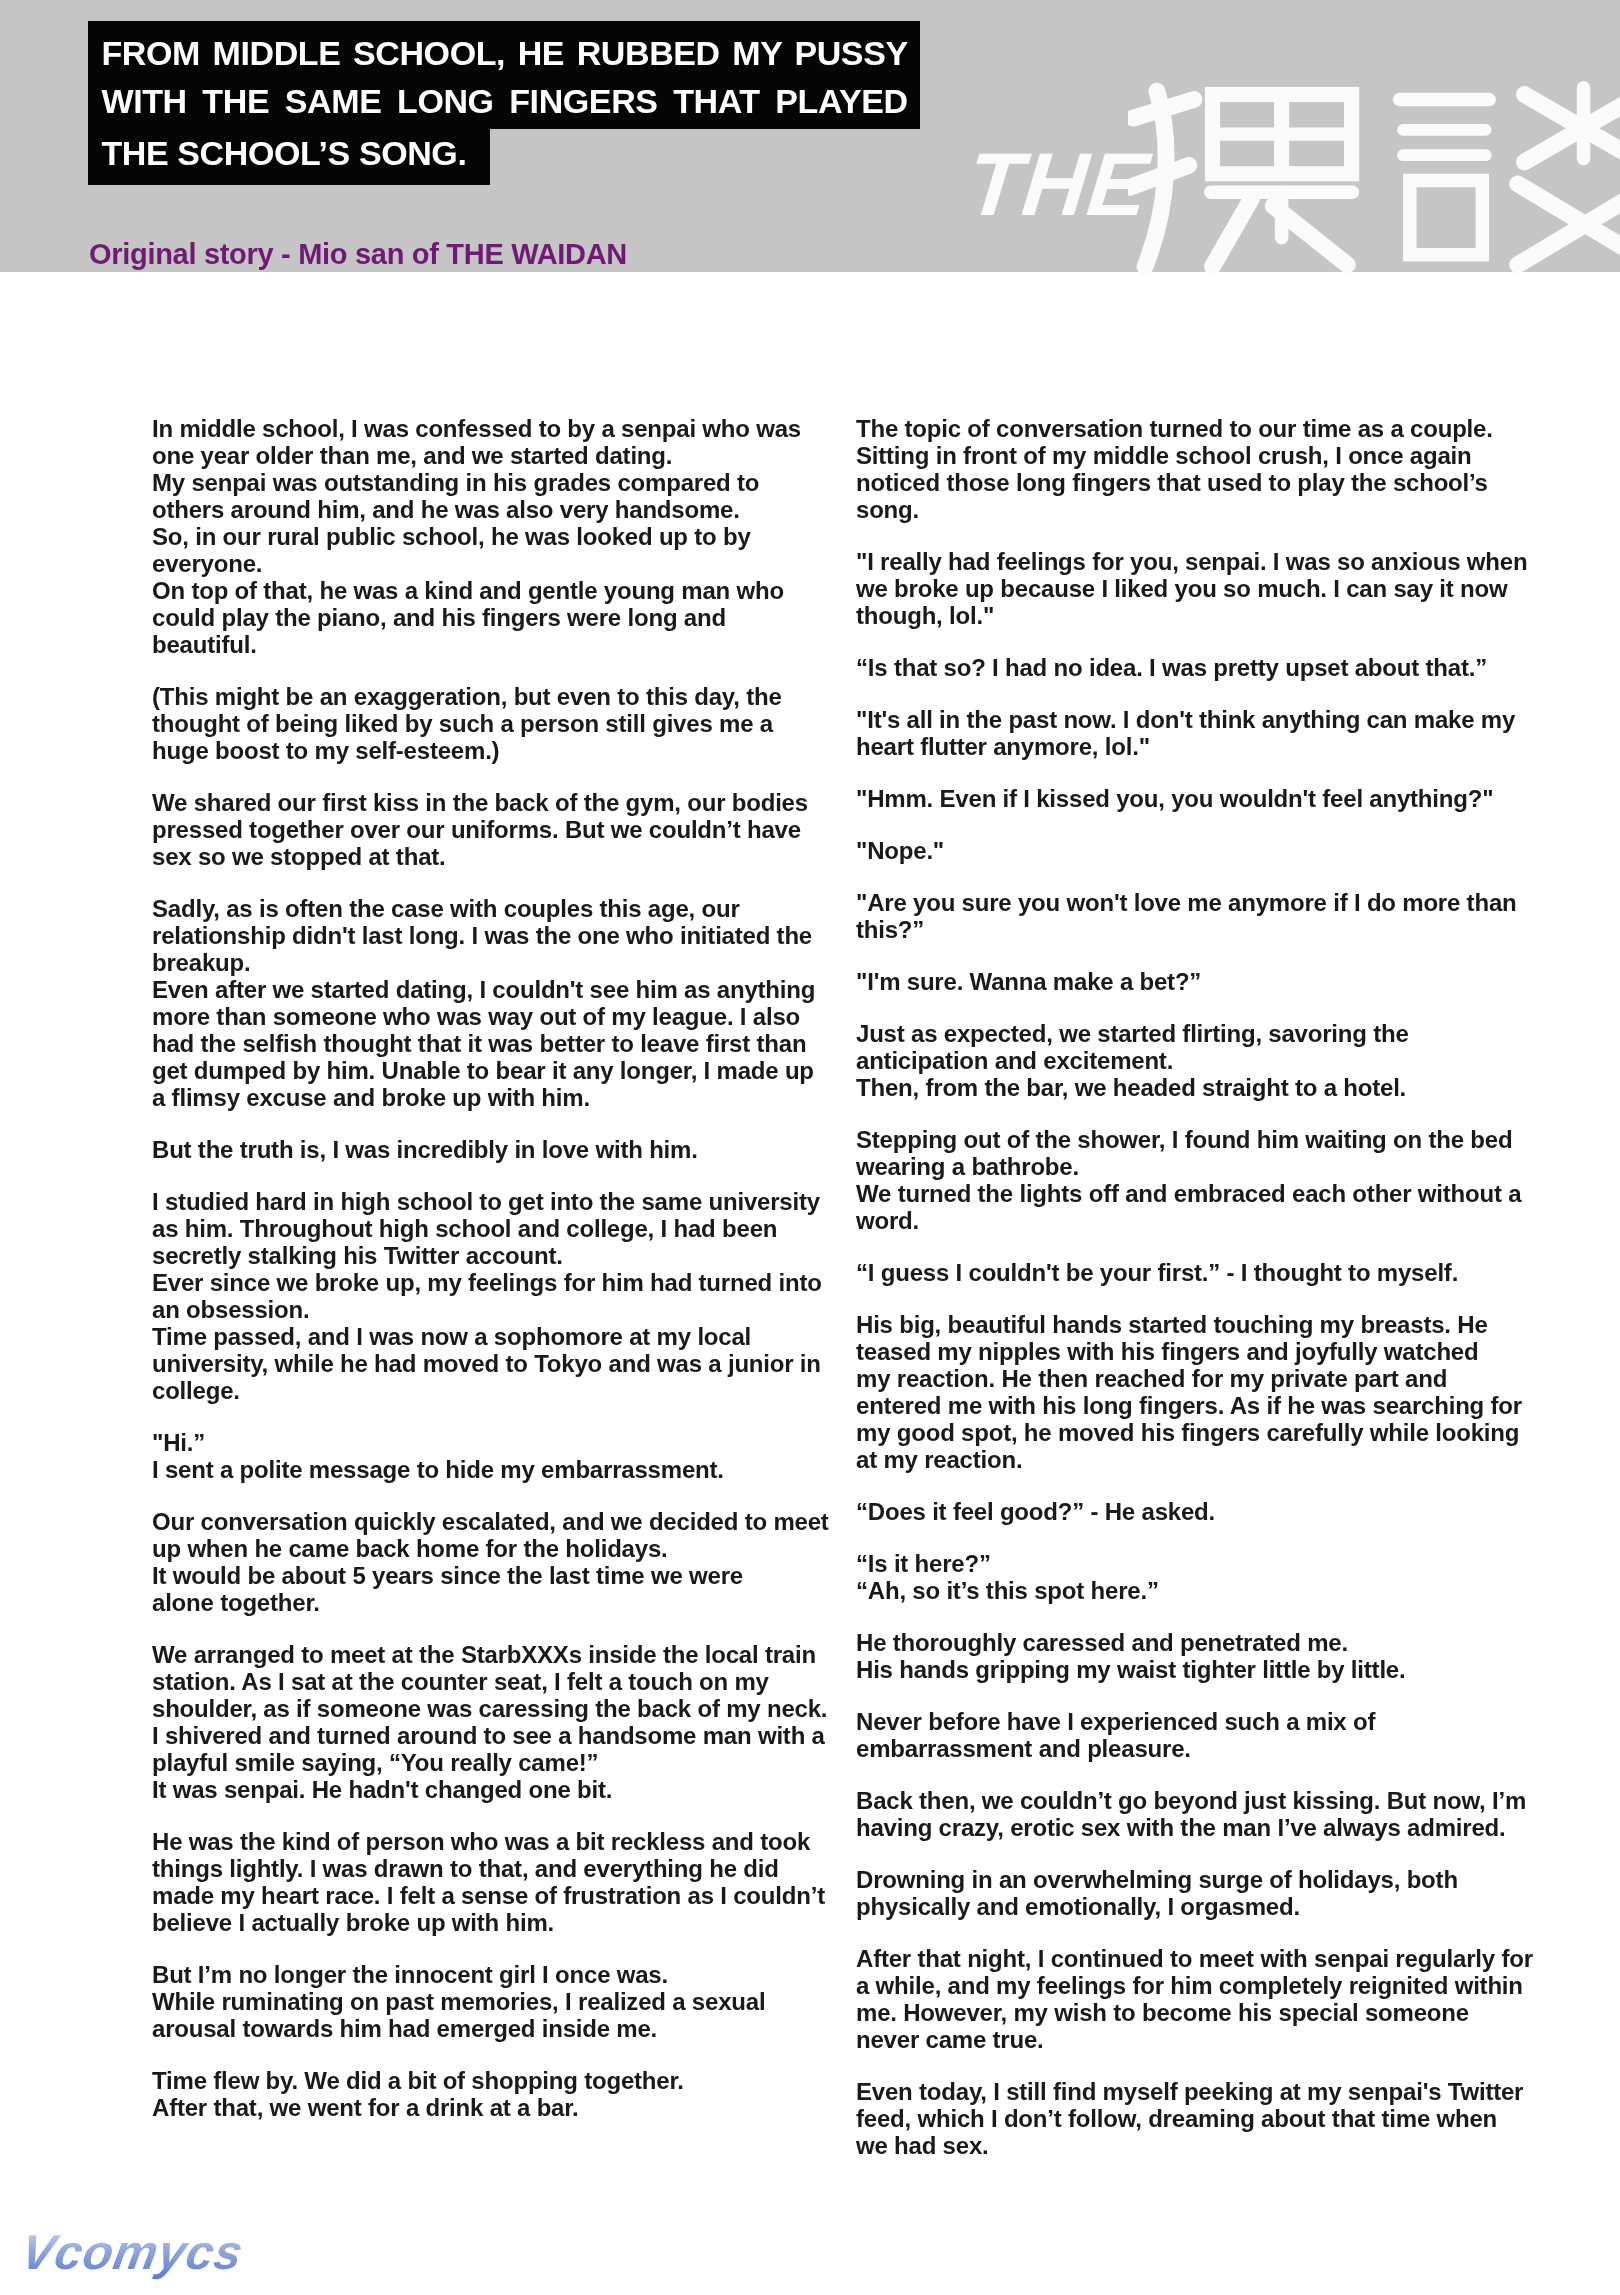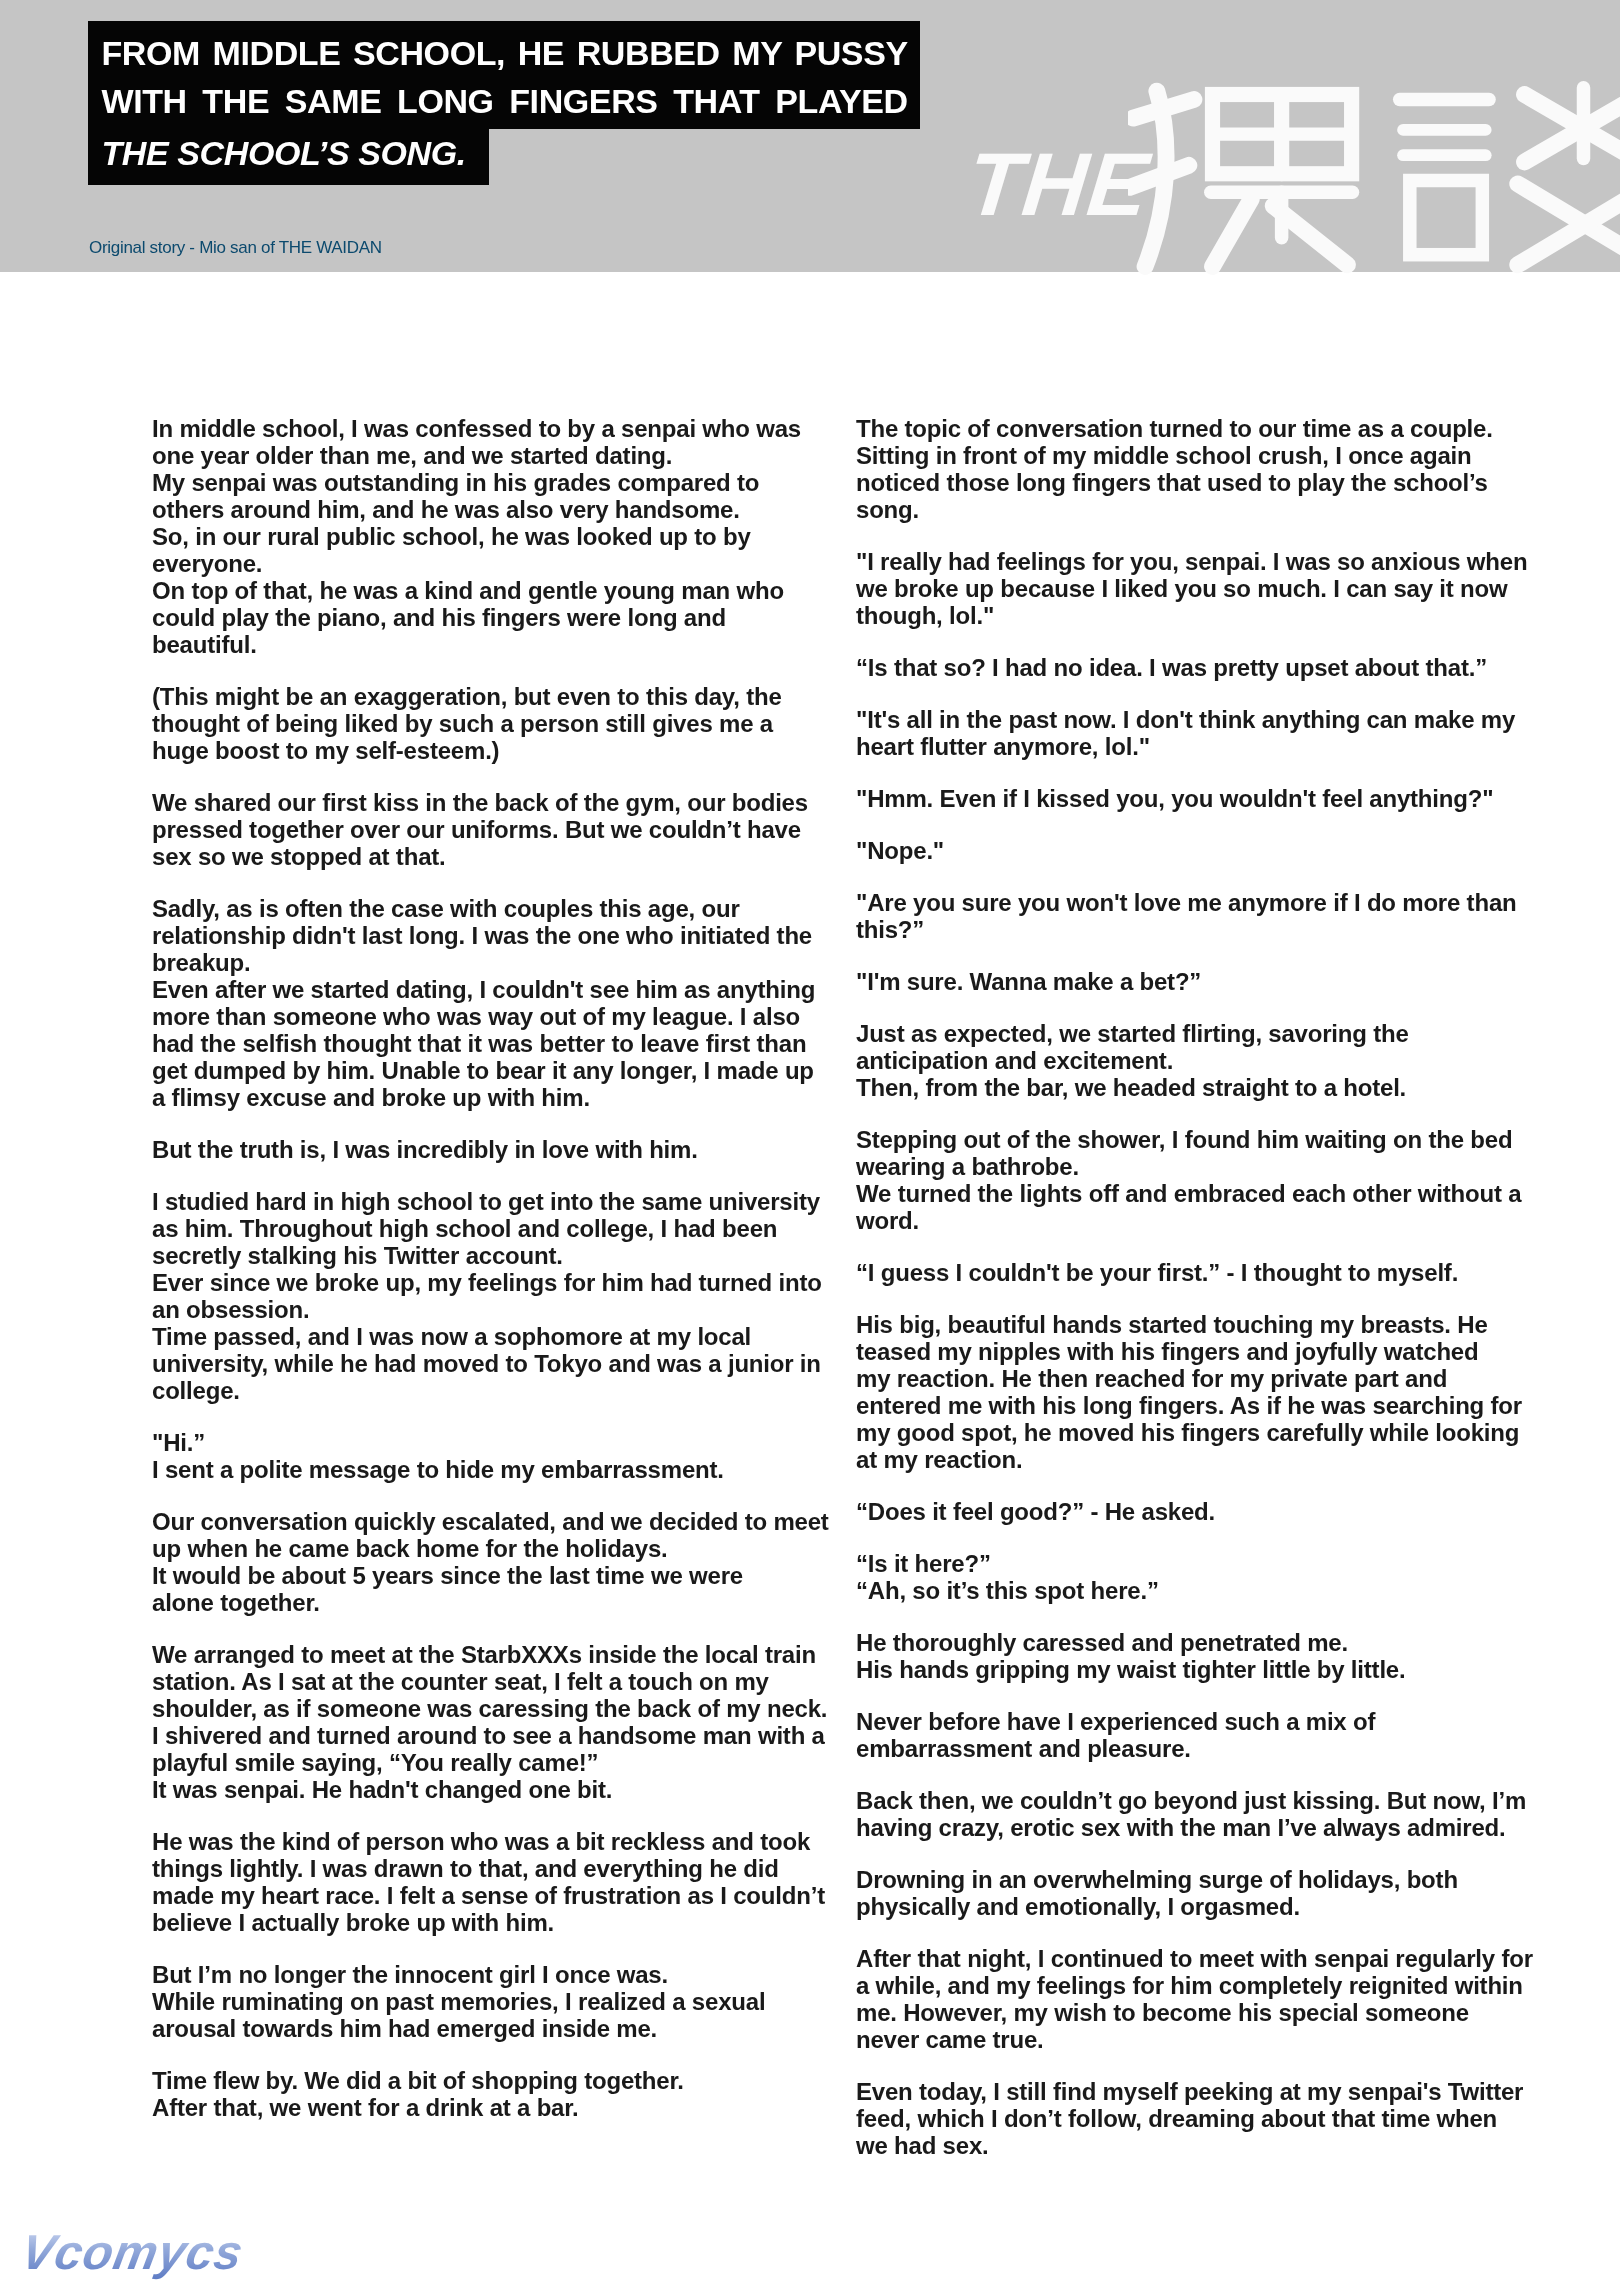--- a/index.html
+++ b/index.html
@@ -14,25 +14,25 @@
   .header{position:absolute;top:0;left:0;width:1621px;height:272px;background:#c5c5c5;}
 
   .title-wrap{position:absolute;left:88px;top:21px;z-index:3;}
   .title-main{background:#050505;width:818px;padding:8.4px 0 3.4px 13.5px;}
   .title-line{
     color:#ffffff;font-weight:bold;font-size:34px;line-height:48px;
     letter-spacing:-0.4px;text-align:justify;text-align-last:justify;
     padding-right:11.8px;white-space:nowrap;
   }
   .title-tail{display:inline-block;background:#050505;padding:0 23.6px 8.4px 13.5px;}
-  .title-tail .title-line{text-align:center;text-align-last:auto;padding-right:0;font-style:italic;}
+  .title-tail .title-line{text-align:center;text-align-last:auto;padding-right:0;}
 
   .byline{
     position:absolute;left:89px;top:238px;z-index:3;
-    font-weight:normal;font-size:17px;color:#0c4a6e;letter-spacing:-0.3px;
+    font-weight:bold;font-size:29px;color:#701a75;letter-spacing:-0.3px;
   }
 
   
   .logo{position:absolute;top:0;left:0;width:1621px;height:287px;overflow:hidden;z-index:1;}
   .logo-the{
     position:absolute;left:968px;top:133px;
     color:#fafafa;font-size:89px;font-weight:bold;font-style:italic;
     letter-spacing:0.8px;transform:skewX(-6deg);
   }
   .logo-kanji{position:absolute;left:1128px;top:81px;}

